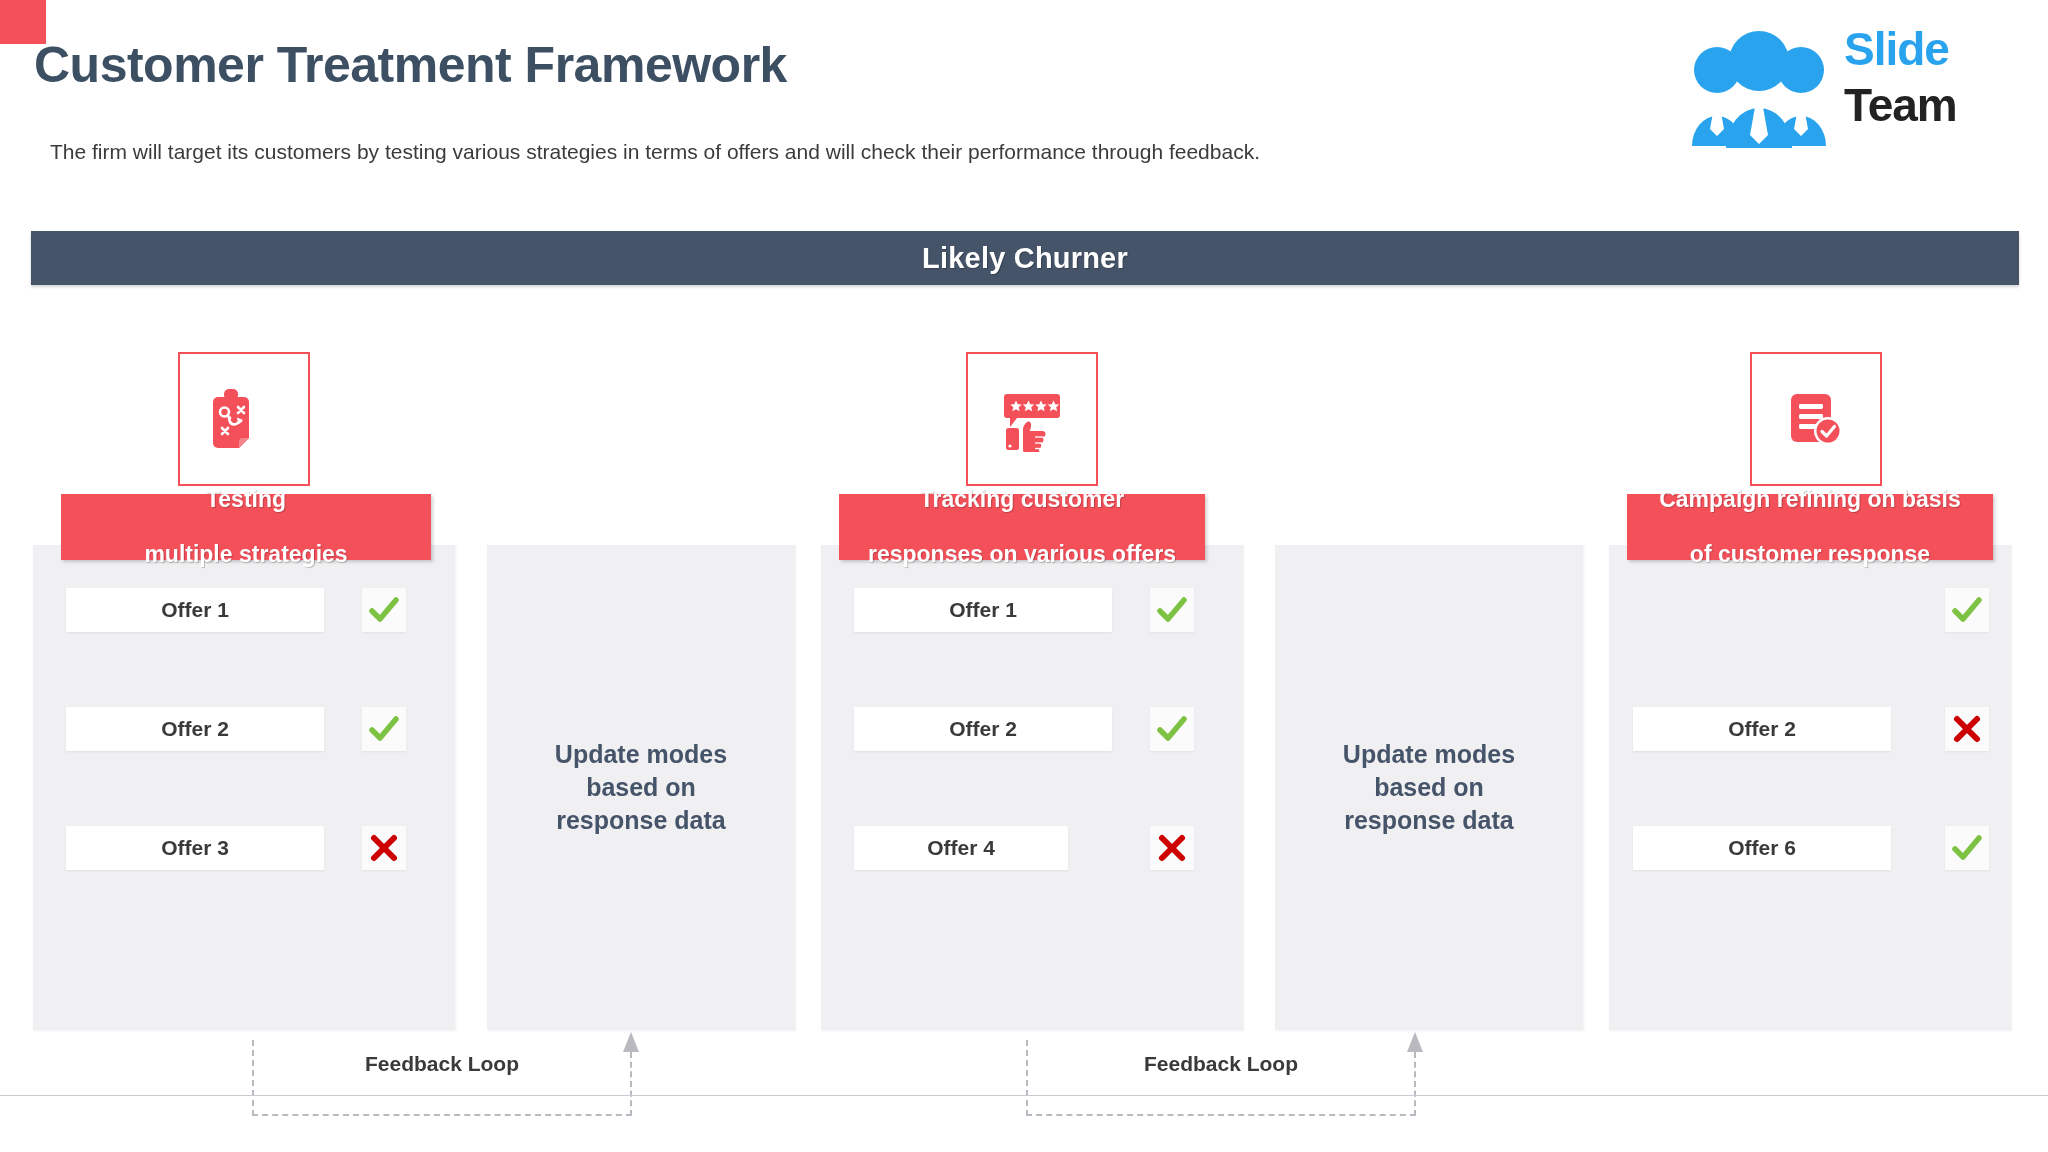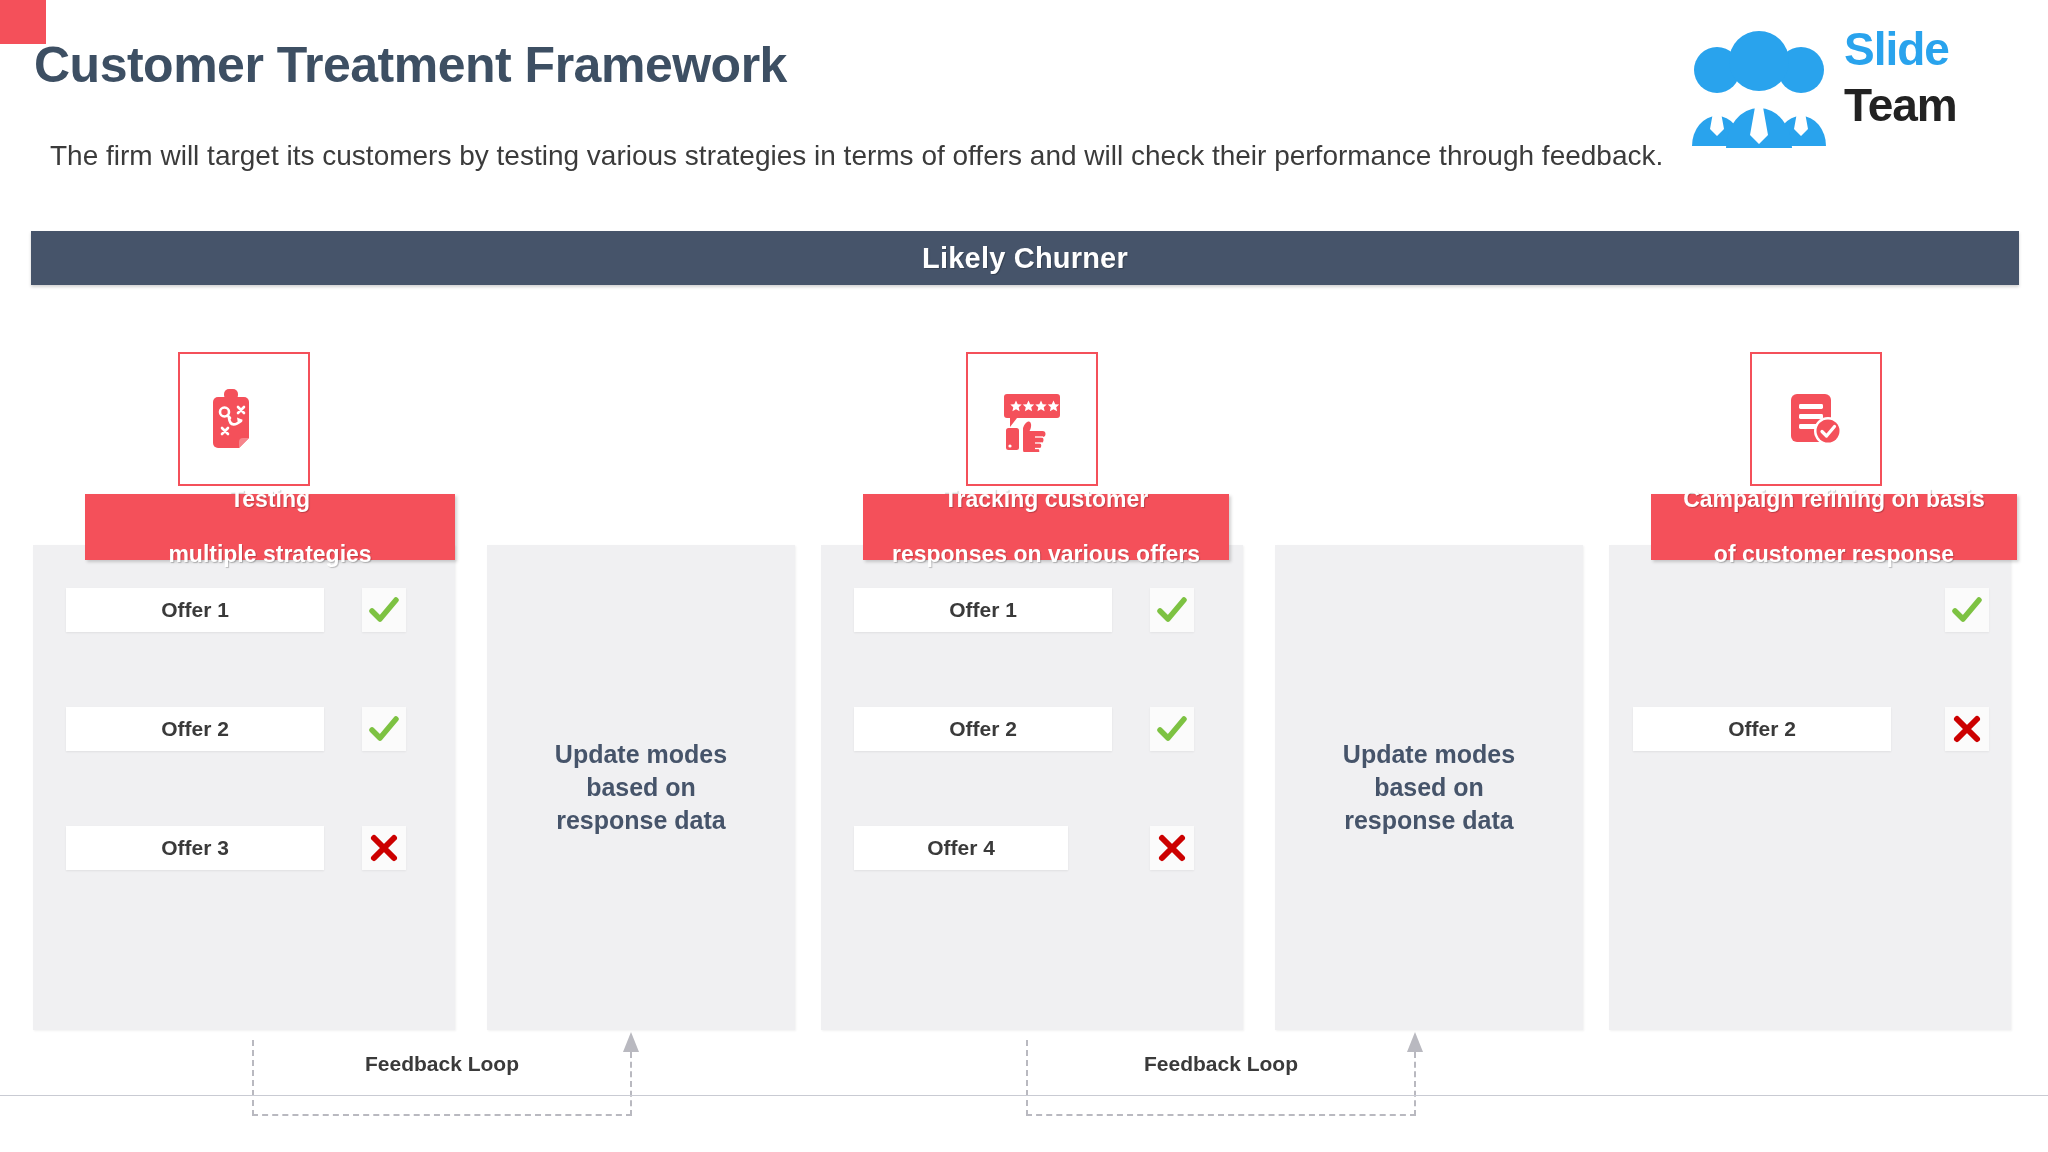--- a/index.html
+++ b/index.html
@@ -21,21 +21,21 @@
 
   
   .title{
     position:absolute;left:34px;top:38px;
     font-size:50px;font-weight:bold;color:#3d4f63;
     letter-spacing:-0.5px;line-height:1.1;
     white-space:nowrap;
   }
   .subtitle{
     position:absolute;left:50px;top:140px;
-    font-size:28px;color:#3b3b3b;font-weight:400;
+    font-size:21px;color:#3b3b3b;font-weight:400;
     white-space:nowrap;
   }
 
   
   .logo{position:absolute;right:14px;top:20px;width:350px;height:130px;}
   .logo-people{position:absolute;left:0;top:8px;width:150px;height:120px;}
   .logo-text{position:absolute;left:160px;top:6px;width:190px;height:120px;}
   .logo-slide{
     position:absolute;left:0;top:0;font-size:46px;font-weight:bold;
     color:#29a3ed;letter-spacing:-1px;line-height:1;
@@ -71,21 +71,20 @@
     background:#ffffff;border:2px solid #f4505a;box-sizing:border-box;
     display:flex;align-items:center;justify-content:center;
   }
 
   .col-header{
     position:absolute;top:494px;height:66px;
     background:#f4505a;
     display:flex;align-items:center;justify-content:center;
     text-align:center;
     box-shadow:2px 2px 3px rgba(0,0,0,0.18);
-    margin-left:24px;
   }
   .col-header span{
     color:#ffffff;font-size:23px;font-weight:bold;line-height:1.18;
     text-shadow:1px 1px 1px rgba(0,0,0,0.22);
     display:block;padding:0 8px;
   }
 
   
   .offer-row{position:absolute;height:44px;}
   .offer-chip{
@@ -314,20 +313,30 @@
     <div class="offer-row" style="left:24px;top:162px;width:356px;">
       <div class="offer-chip" style="width:258px;">
         <span>Offer 2</span>
       </div>
       <div class="mark-box" style="left:312px;">
         <svg width="32" height="32" viewBox="0 0 32 32">
           <path d="M6 6 L26 26 M26 6 L6 26" stroke="#cc0000" stroke-width="6" fill="none" stroke-linecap="round"></path>
         </svg>
       </div>
     </div>
+    <div class="offer-row" style="left:24px;top:281px;width:356px;">
+      <div class="offer-chip" style="width:258px;">
+        <span>Offer 6</span>
+      </div>
+      <div class="mark-box" style="left:312px;">
+        <svg width="34" height="34" viewBox="0 0 34 34">
+          <path d="M5 18 L13 26 L29 7" stroke="#7dc242" stroke-width="5.5" fill="none" stroke-linecap="round" stroke-linejoin="round"></path>
+        </svg>
+      </div>
+    </div>
   </div>
 
   <div class="icon-box" style="left:1750px;">
     <svg width="62" height="62" viewBox="0 0 62 62">
       <rect x="6" y="6" width="40" height="48" rx="6" fill="#f4505a"></rect>
       <g fill="#ffffff">
         <rect x="14" y="16" width="24" height="5" rx="1.4"></rect>
         <rect x="14" y="26" width="24" height="5" rx="1.4"></rect>
         <rect x="14" y="36" width="18" height="5" rx="1.4"></rect>
       </g>

